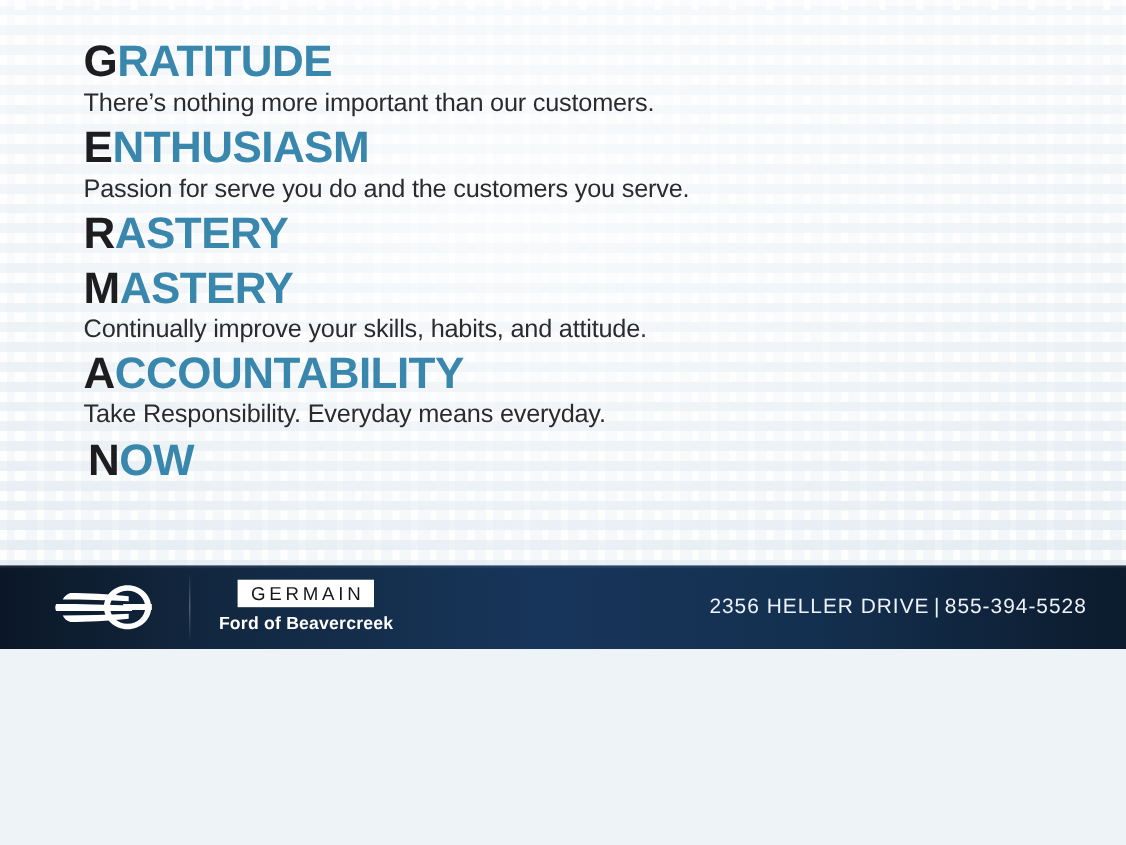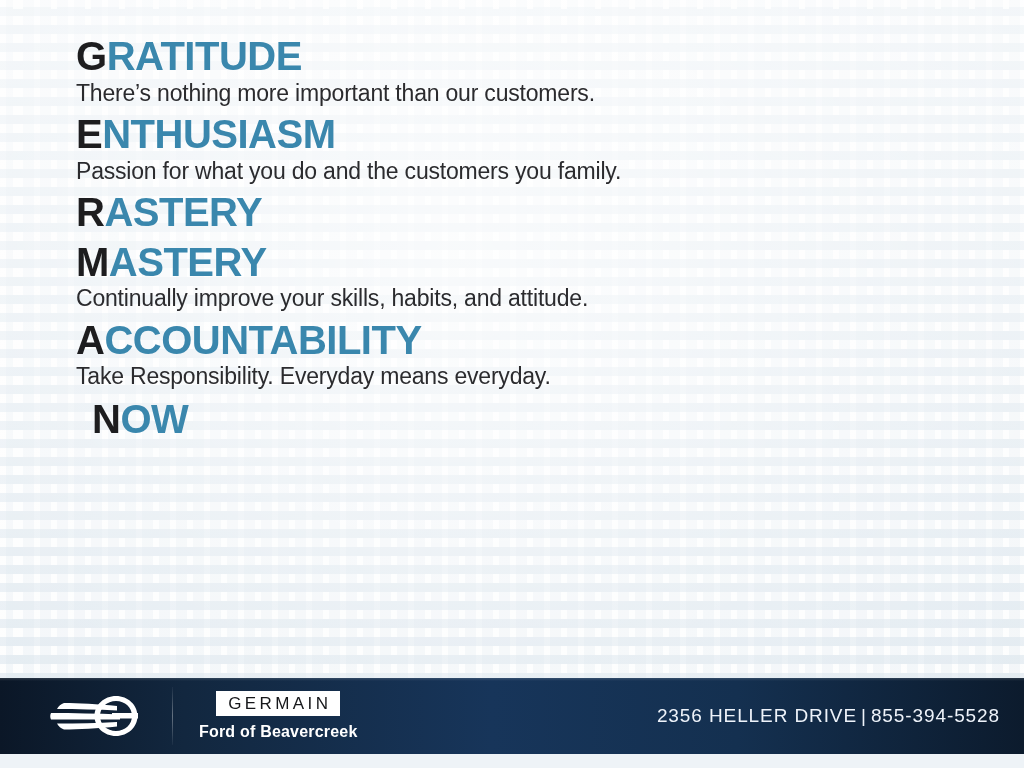--- a/index.html
+++ b/index.html
@@ -10,21 +10,21 @@
     width: 1024px;
     height: 768px;
     overflow: hidden;
     font-family: "Liberation Sans", sans-serif;
     background: #eef3f7;
   }
 
   #stage {
     position: relative;
     width: 1024px;
-    height: 754px;
+    height: 590px;
     overflow: hidden;
     background-color: #edf2f6;
     
     background-image:
       linear-gradient(180deg, rgba(255,255,255,0.55) 0%, rgba(255,255,255,0.0) 100%),
       repeating-linear-gradient(0deg,
          rgba(196,213,226,0.55) 0px, rgba(196,213,226,0.55) 9px,
          rgba(255,255,255,0.0) 9px, rgba(255,255,255,0.0) 18px),
       repeating-linear-gradient(90deg,
          rgba(255,255,255,0.85) 0px, rgba(255,255,255,0.85) 6px,
@@ -90,21 +90,21 @@
   }
 
   
   .final-row {
     position: relative;
     margin-top: 7px;
     height: 70px;
   }
   .final-row .value-heading {
     position: absolute;
-    left: 16px;
+    left: 4px;
     top: 0;
   }
   .brand-line {
     position: absolute;
     left: 625px;
     top: -4px;
     font-size: 42px;
     line-height: 1.1;
     color: #0a0a0c;
     white-space: nowrap;
@@ -170,21 +170,21 @@
   .dealer-name {
     margin-top: 7px;
     color: #ffffff;
     font-size: 16px;
     font-weight: 700;
     letter-spacing: 0.2px;
   }
 
   .footer-right {
     margin-left: auto;
-    padding-right: 24px;
+    padding-right: 36px;
     color: #eef3fa;
     font-size: 19px;
     font-weight: 400;
     letter-spacing: 0.9px;
     white-space: nowrap;
   }
   .footer-right .sep {
     padding: 0 4px;
   }
 </style>
@@ -195,21 +195,21 @@
 
   <div id="content">
 
     <div class="value-block">
       <h2 class="value-heading"><span class="initial">G</span><span class="remainder">RATITUDE</span></h2>
       <p class="value-desc">There’s nothing more important than our customers.</p>
     </div>
 
     <div class="value-block">
       <h2 class="value-heading"><span class="initial">E</span><span class="remainder">NTHUSIASM</span></h2>
-      <p class="value-desc">Passion for what you do and the customers you family.</p>
+      <p class="value-desc">Passion for serve you do and the customers you serve.</p>
     </div>
 
     <div class="value-block">
       <h2 class="value-heading"><span class="initial">R</span><span class="remainder">ASTERY</span></h2>
     </div>
 
     <div class="value-block">
       <h2 class="value-heading"><span class="initial">M</span><span class="remainder">ASTERY</span></h2>
       <p class="value-desc">Continually improve your skills, habits, and attitude.</p>
     </div>

